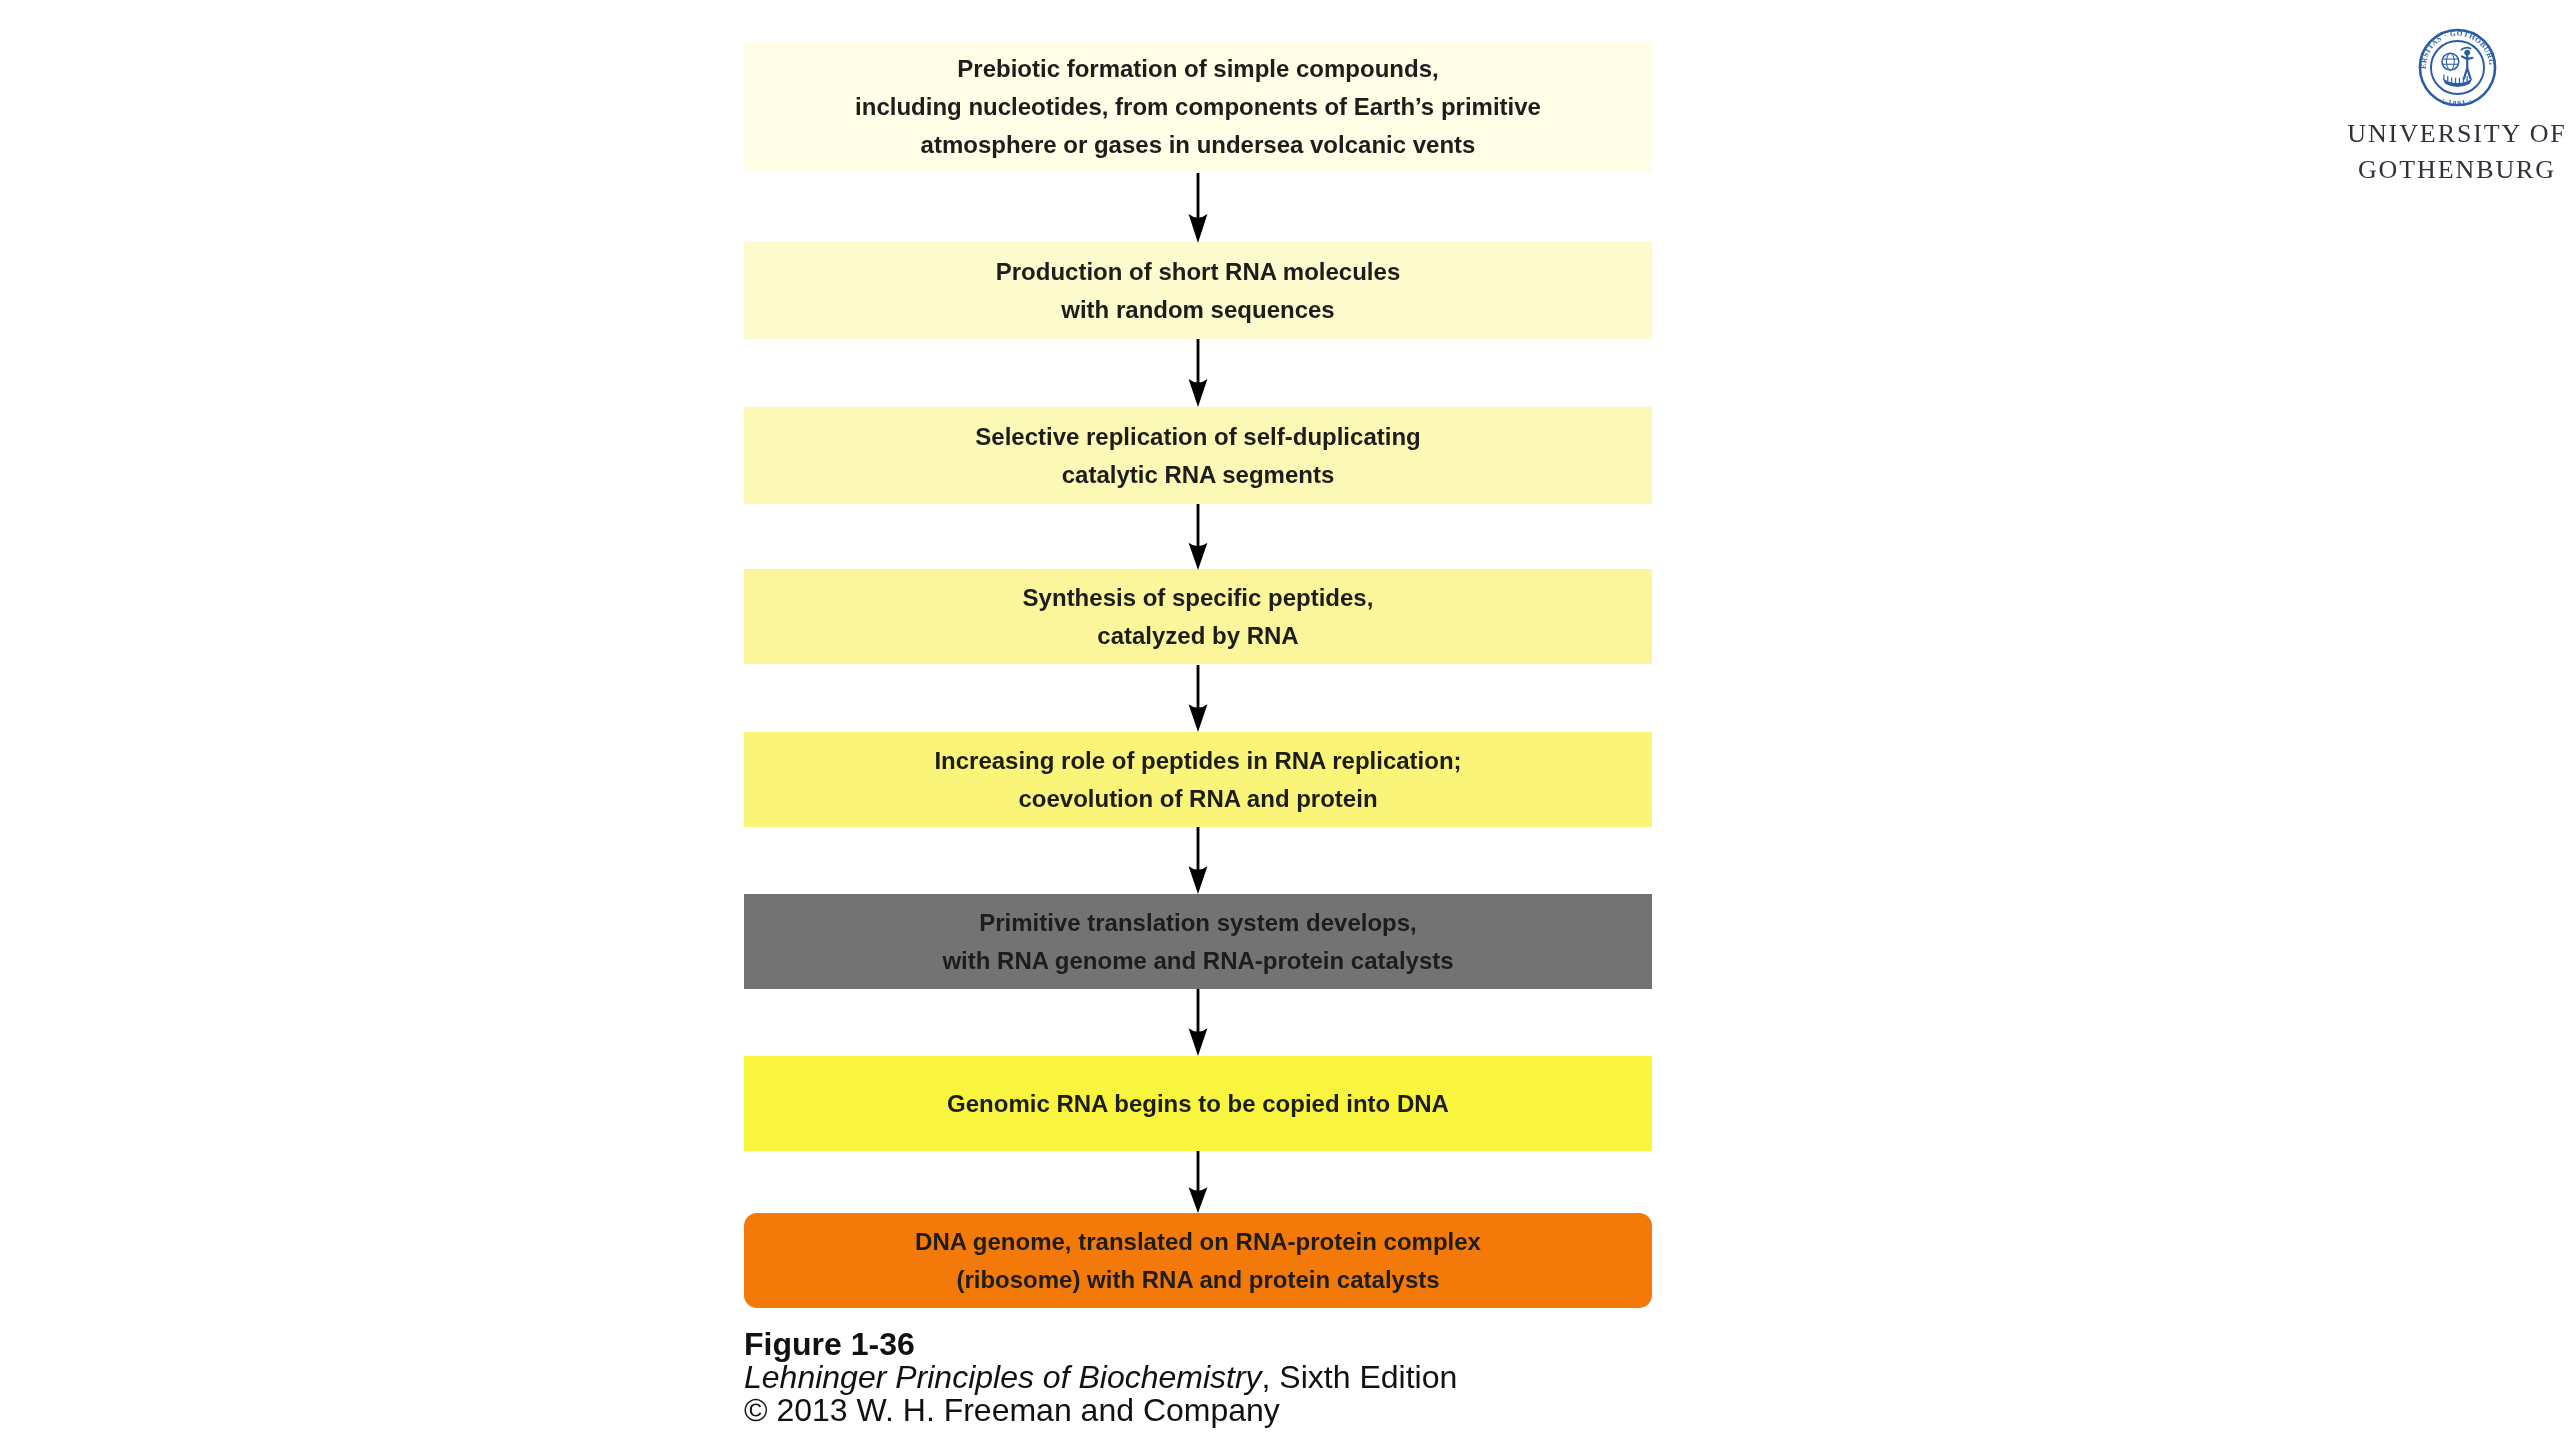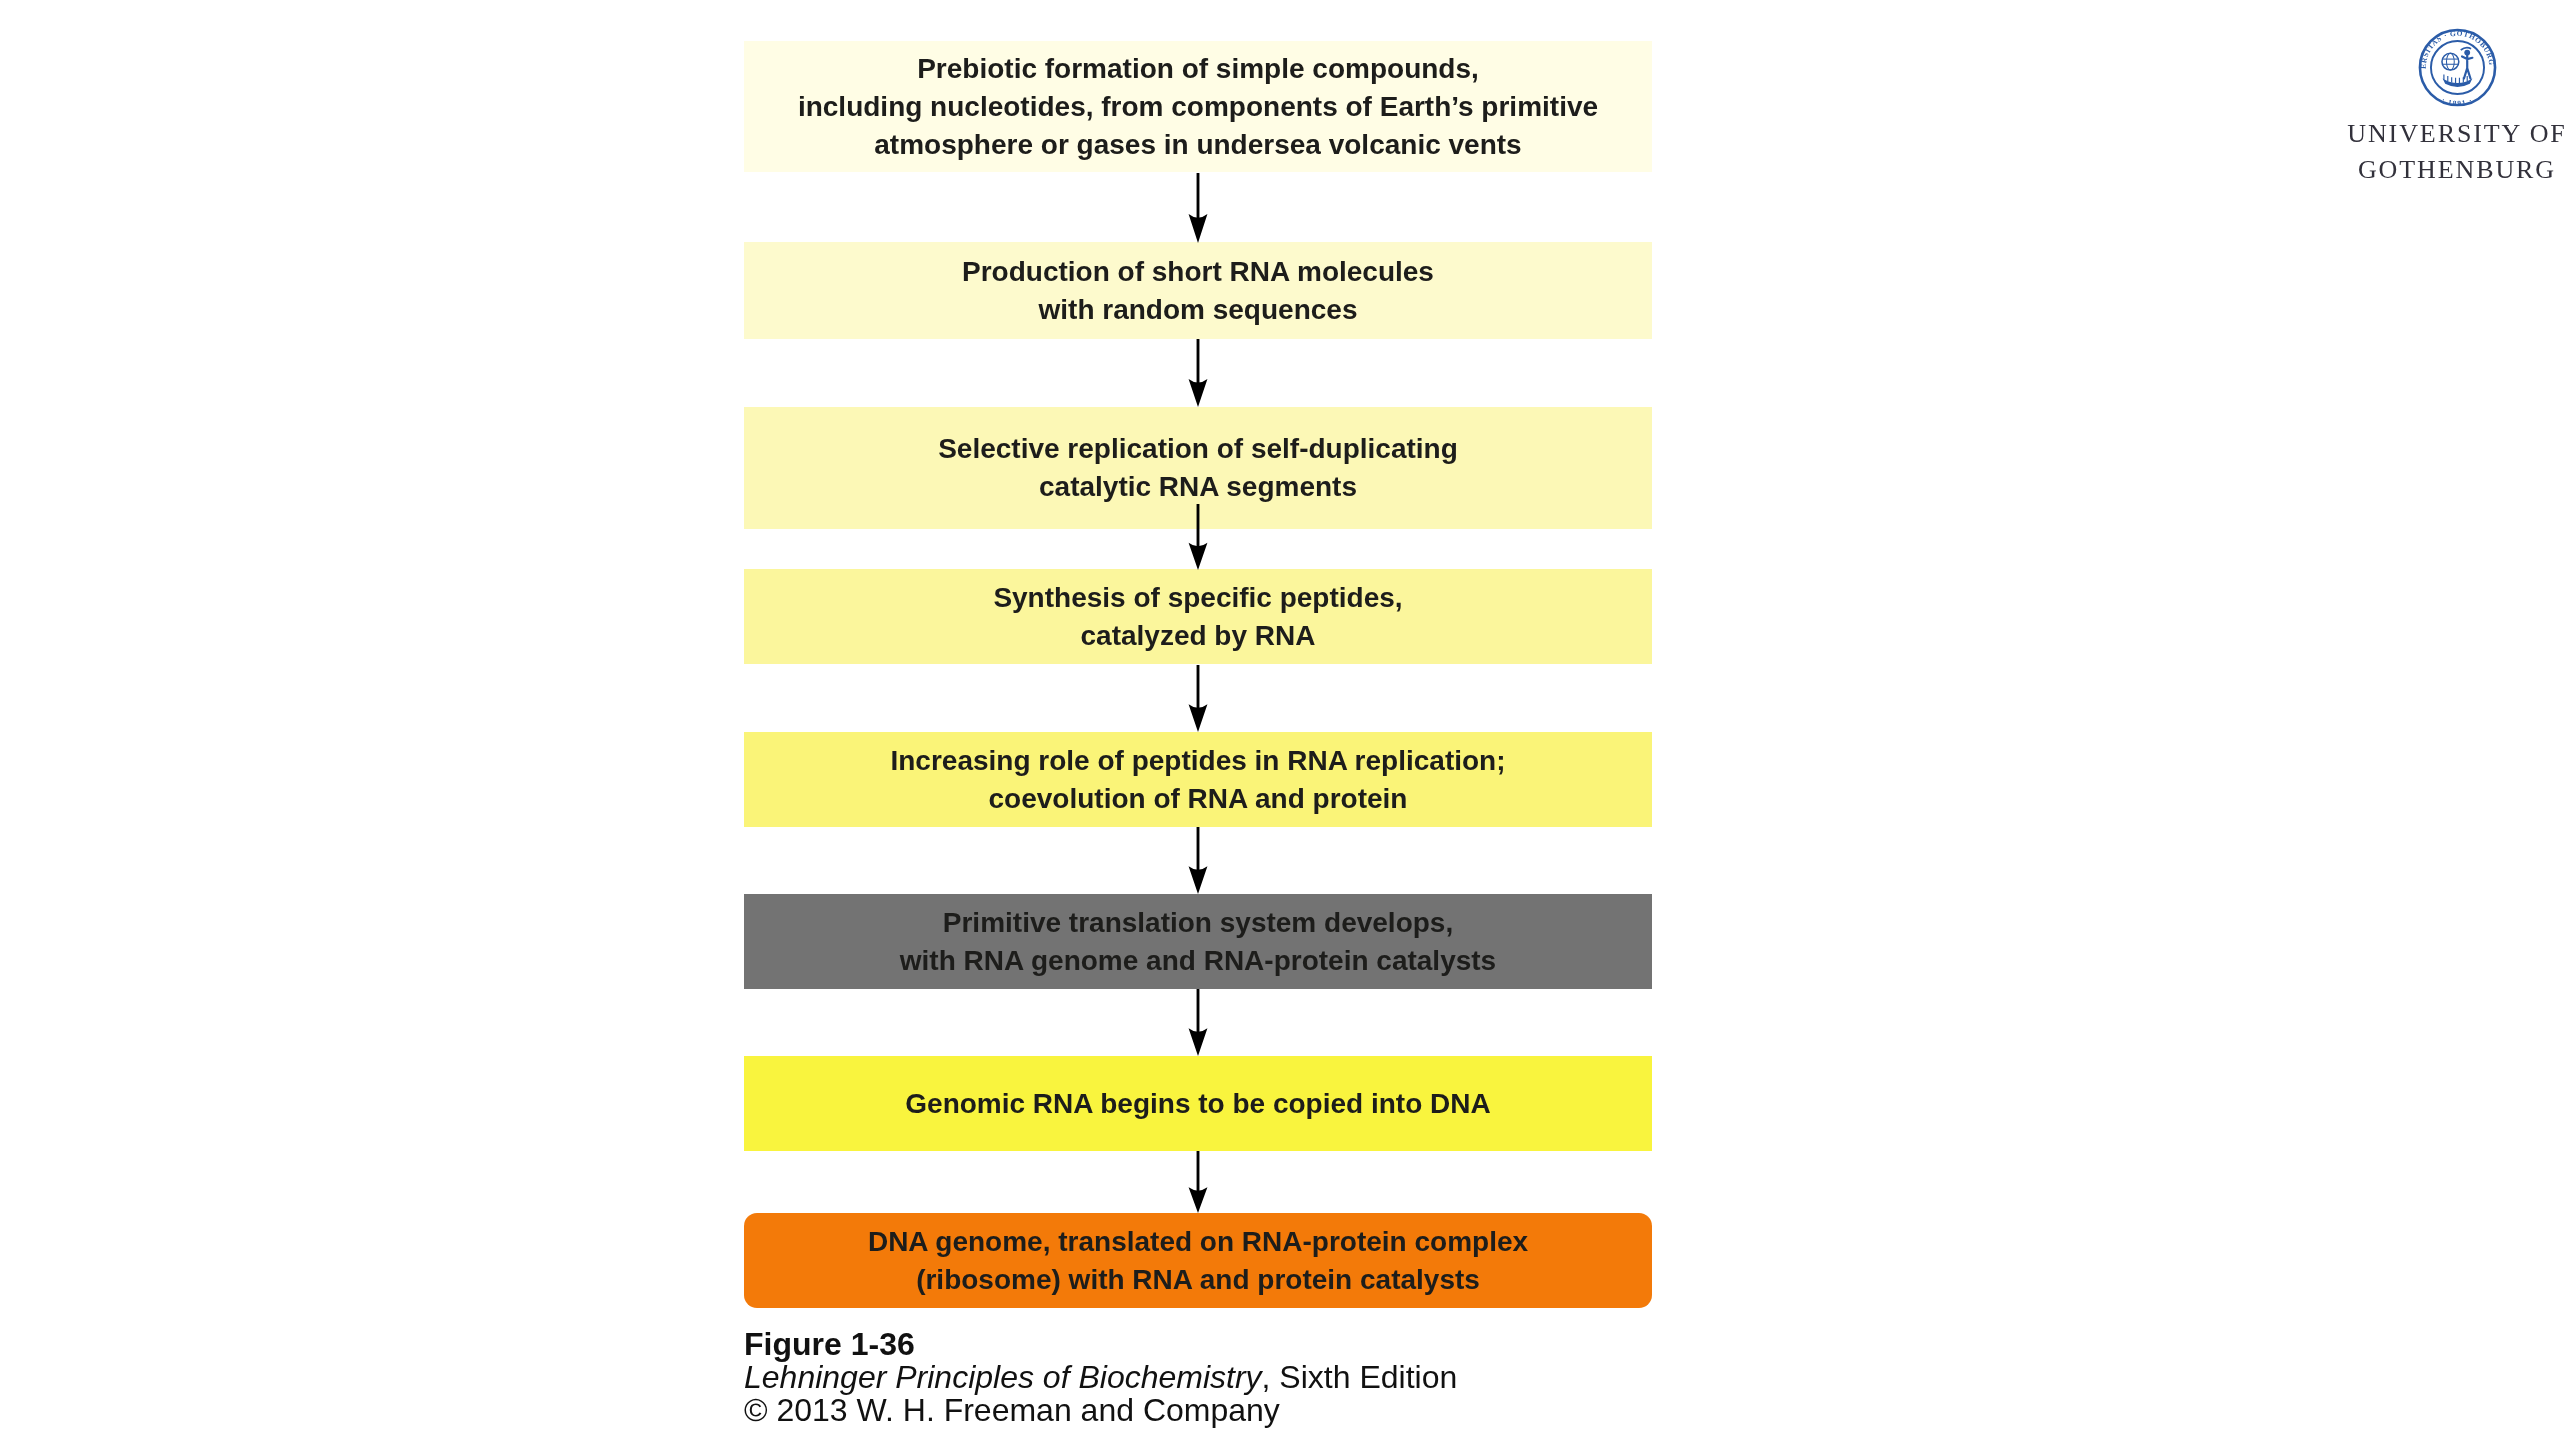--- a/index.html
+++ b/index.html
@@ -17,28 +17,28 @@
   
   .flow-box {
     position: absolute;
     left: 744px;
     width: 908px;
     display: flex;
     align-items: center;
     justify-content: center;
     text-align: center;
     font-weight: 700;
-    font-size: 28px;
+    font-size: 24px;
     line-height: 38px;
     color: #1d1d1b;
     white-space: pre-line;
   }
   .b1 { top: 41px;   height: 131px; }
   .b2 { top: 242px;  height: 97px; }
-  .b3 { top: 407px;  height: 122px; }
+  .b3 { top: 407px;  height: 97px; }
   .b4 { top: 569px;  height: 95px; }
   .b5 { top: 732px; height: 95px; }
   .b6 { top: 894px; height: 95px; }
   .b7 { top: 1056px; height: 95px; }
   .b8 { top: 1213px; height: 95px; border-radius: 13px; }
 
   
   .arrow {
     position: absolute;
     left: 1185px;

